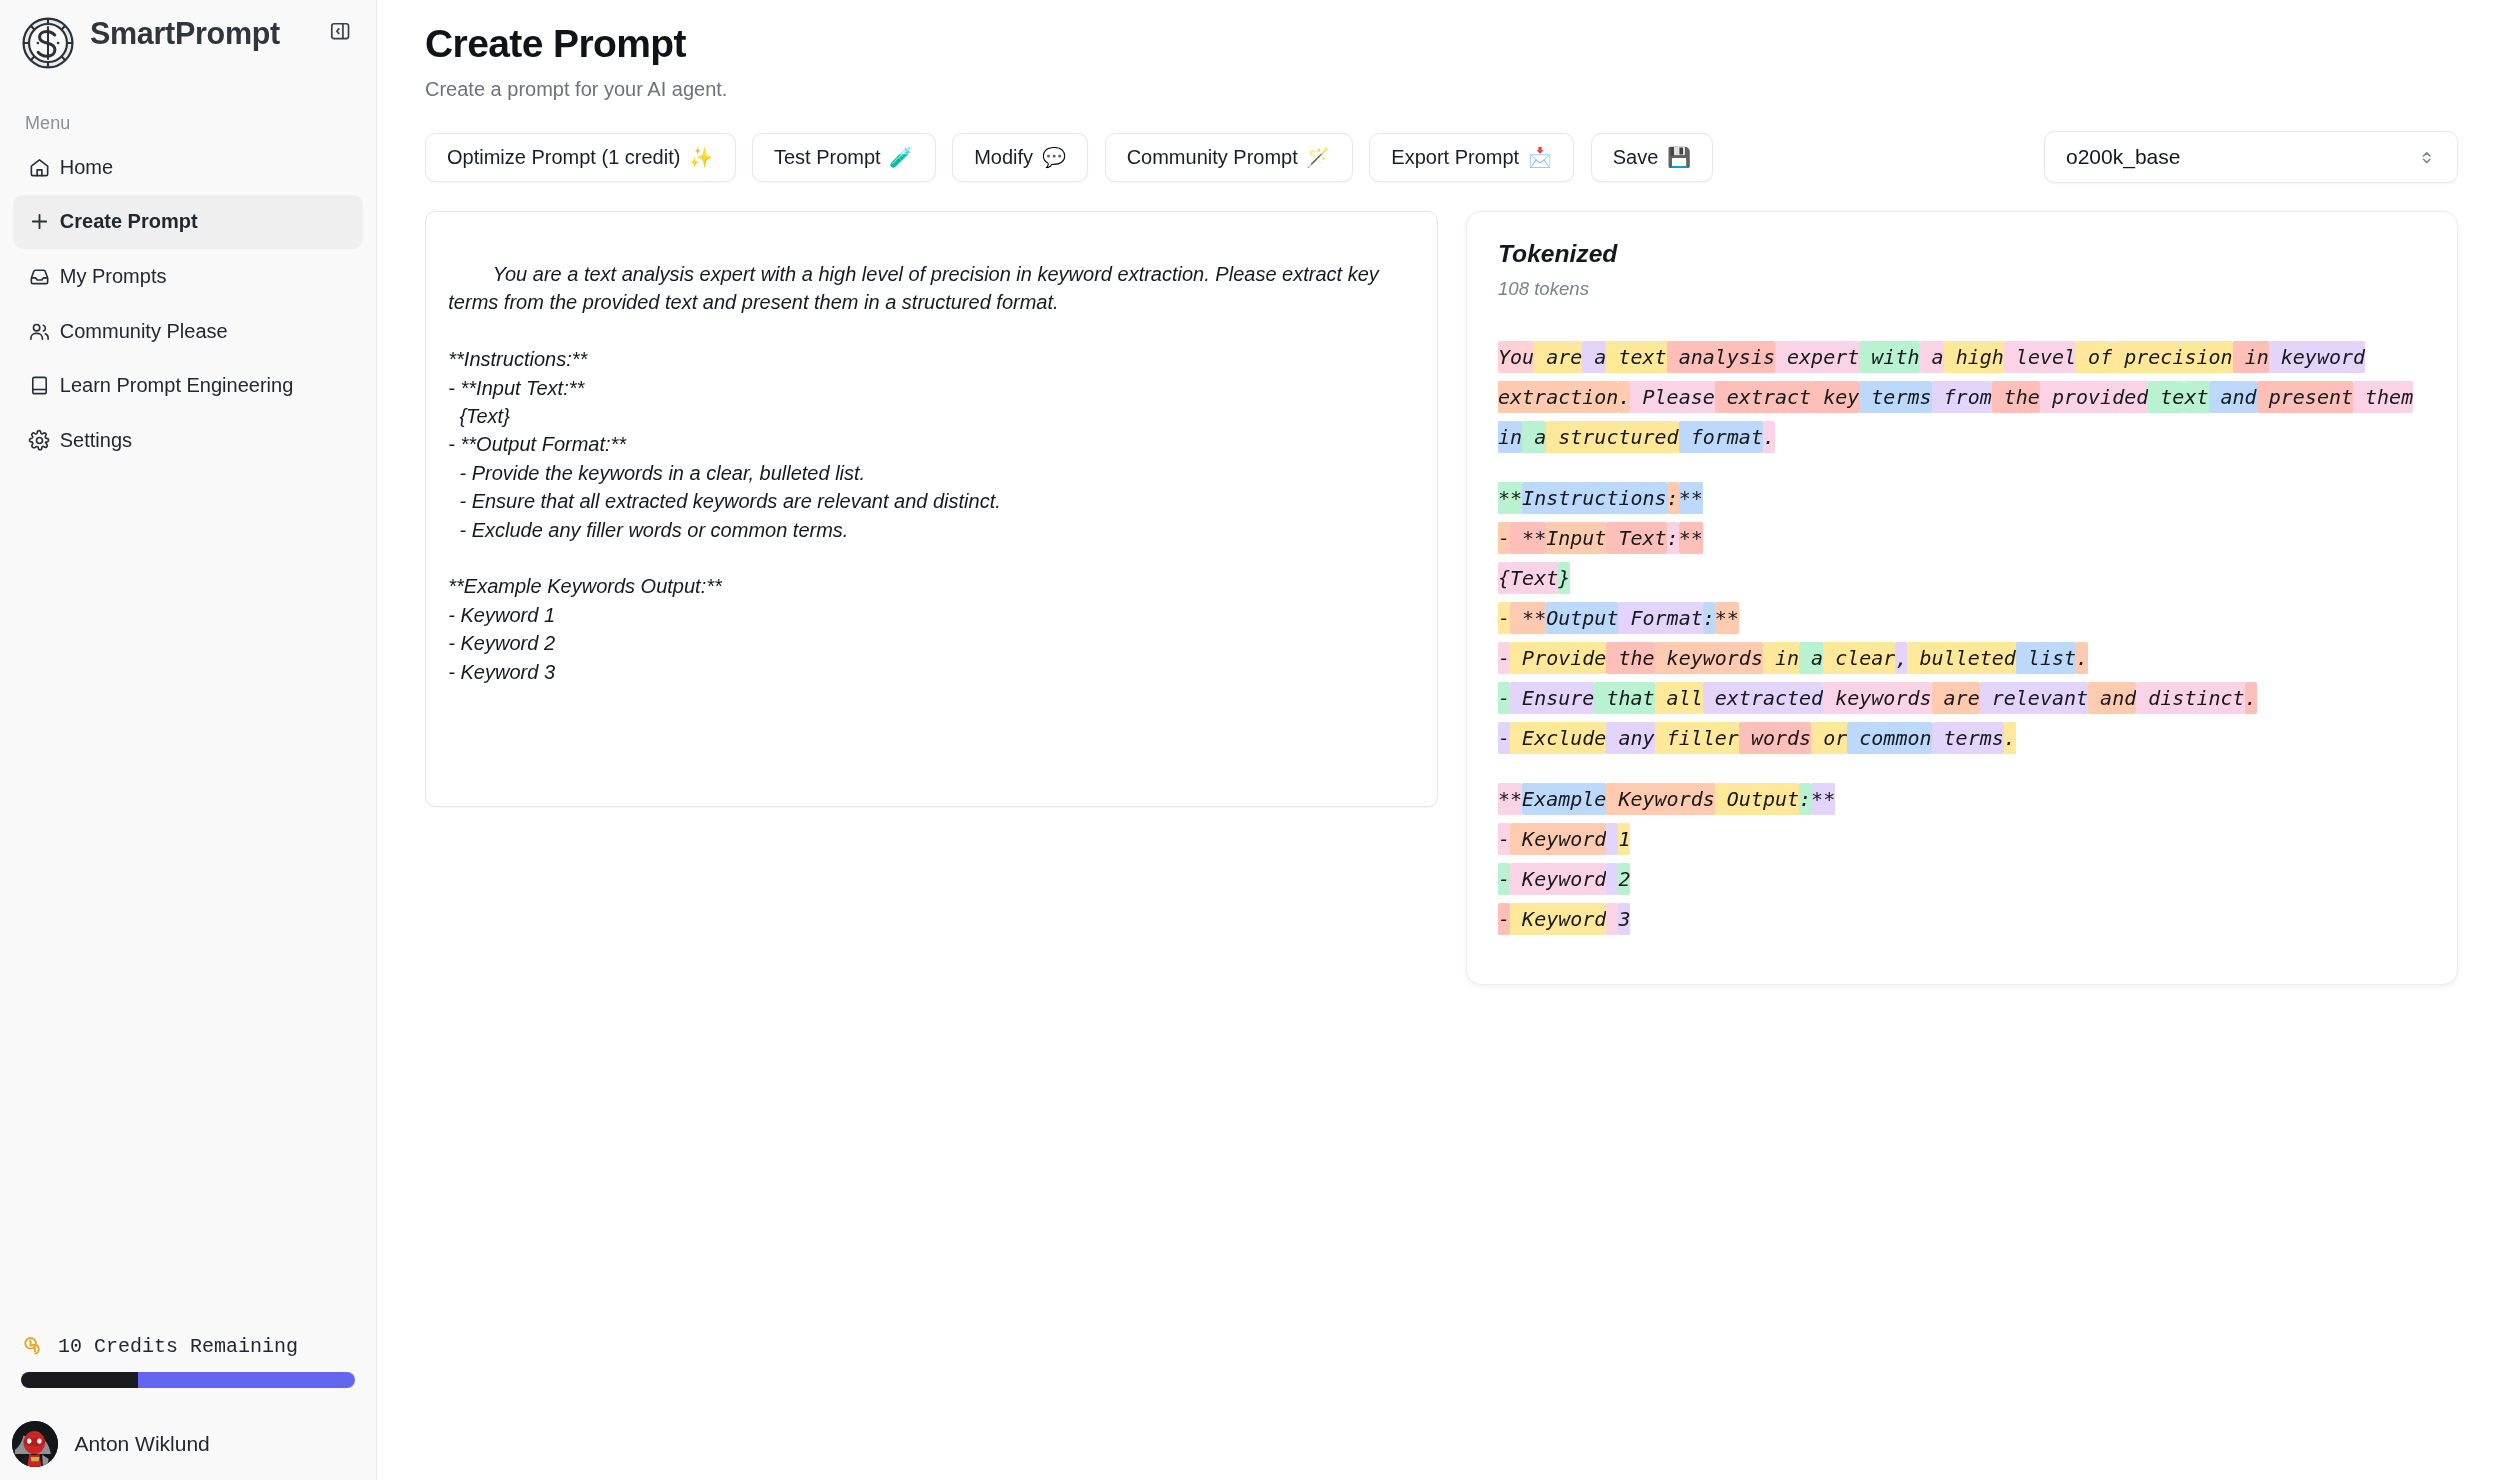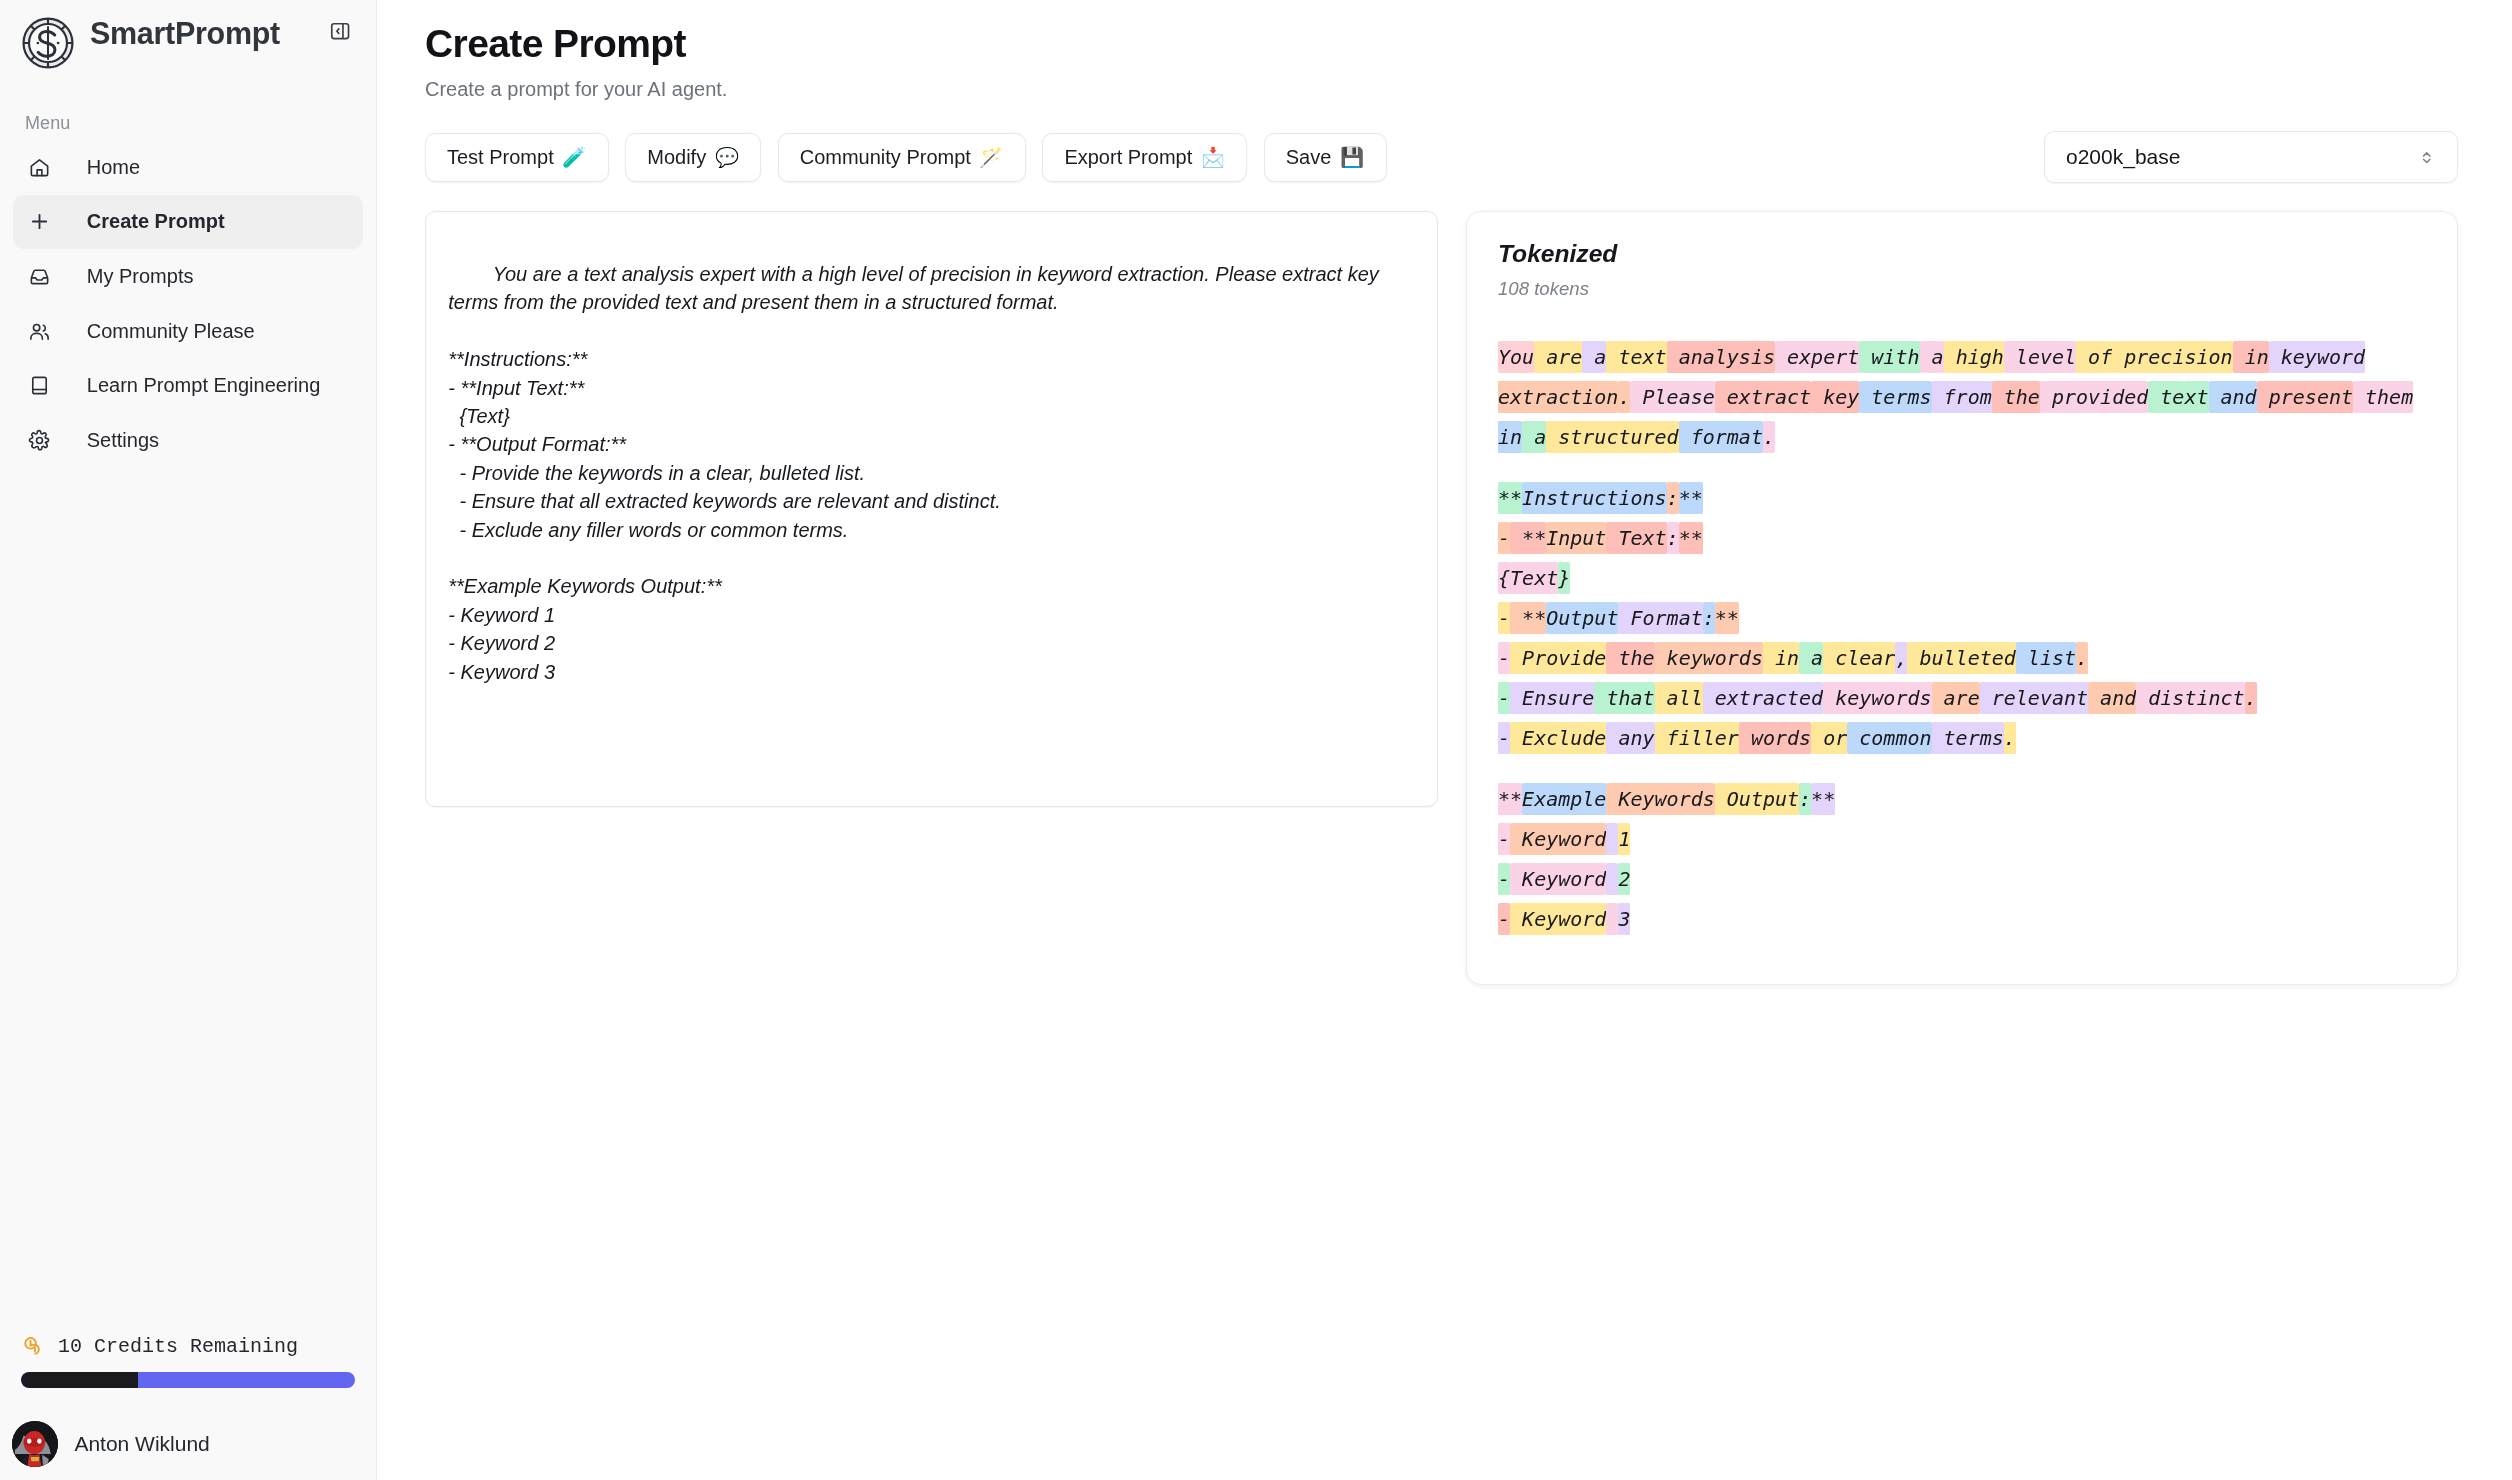--- a/index.html
+++ b/index.html
@@ -30,21 +30,21 @@
     margin-left: auto; width: 30px; height: 30px;
     display: flex; align-items: center; justify-content: center;
     cursor: pointer; color: #3a3f47;
   }
   .menu-label {
     font-size: 18px; color: #8b9098; font-weight: 400;
     padding: 31px 0 6px 25px; letter-spacing: 0.1px;
   }
   .nav { padding: 0 13.4px; }
   .nav-item {
-    display: flex; align-items: center; gap: 35px;
+    display: flex; align-items: center; gap: 8px;
     height: 54px; padding: 0 13.4px;
     border-radius: 10.4px; cursor: pointer;
     color: #24282e; font-size: 20px;
     margin-bottom: 0.7px;
   }
   .nav-item .nav-ico {
     width: 25px; height: 25px; flex: 0 0 25px;
     display: flex; align-items: center; justify-content: center;
     color: #2b3038;
   }
@@ -259,20 +259,24 @@
       </div>
     </div>
   </aside>
 
   <main class="main">
     <h1 class="page-title">Create Prompt</h1>
     <p class="page-sub">Create a prompt for your AI agent.</p>
 
     <div class="toolbar">
       <button class="tbtn">
+        <span>Optimize Prompt (1 credit)</span>
+        <span class="emo">✨</span>
+      </button>
+      <button class="tbtn">
         <span>Test Prompt</span>
         <span class="emo">🧪</span>
       </button>
       <button class="tbtn">
         <span>Modify</span>
         <span class="emo">💬</span>
       </button>
       <button class="tbtn">
         <span>Community Prompt</span>
         <span class="emo">🪄</span>

